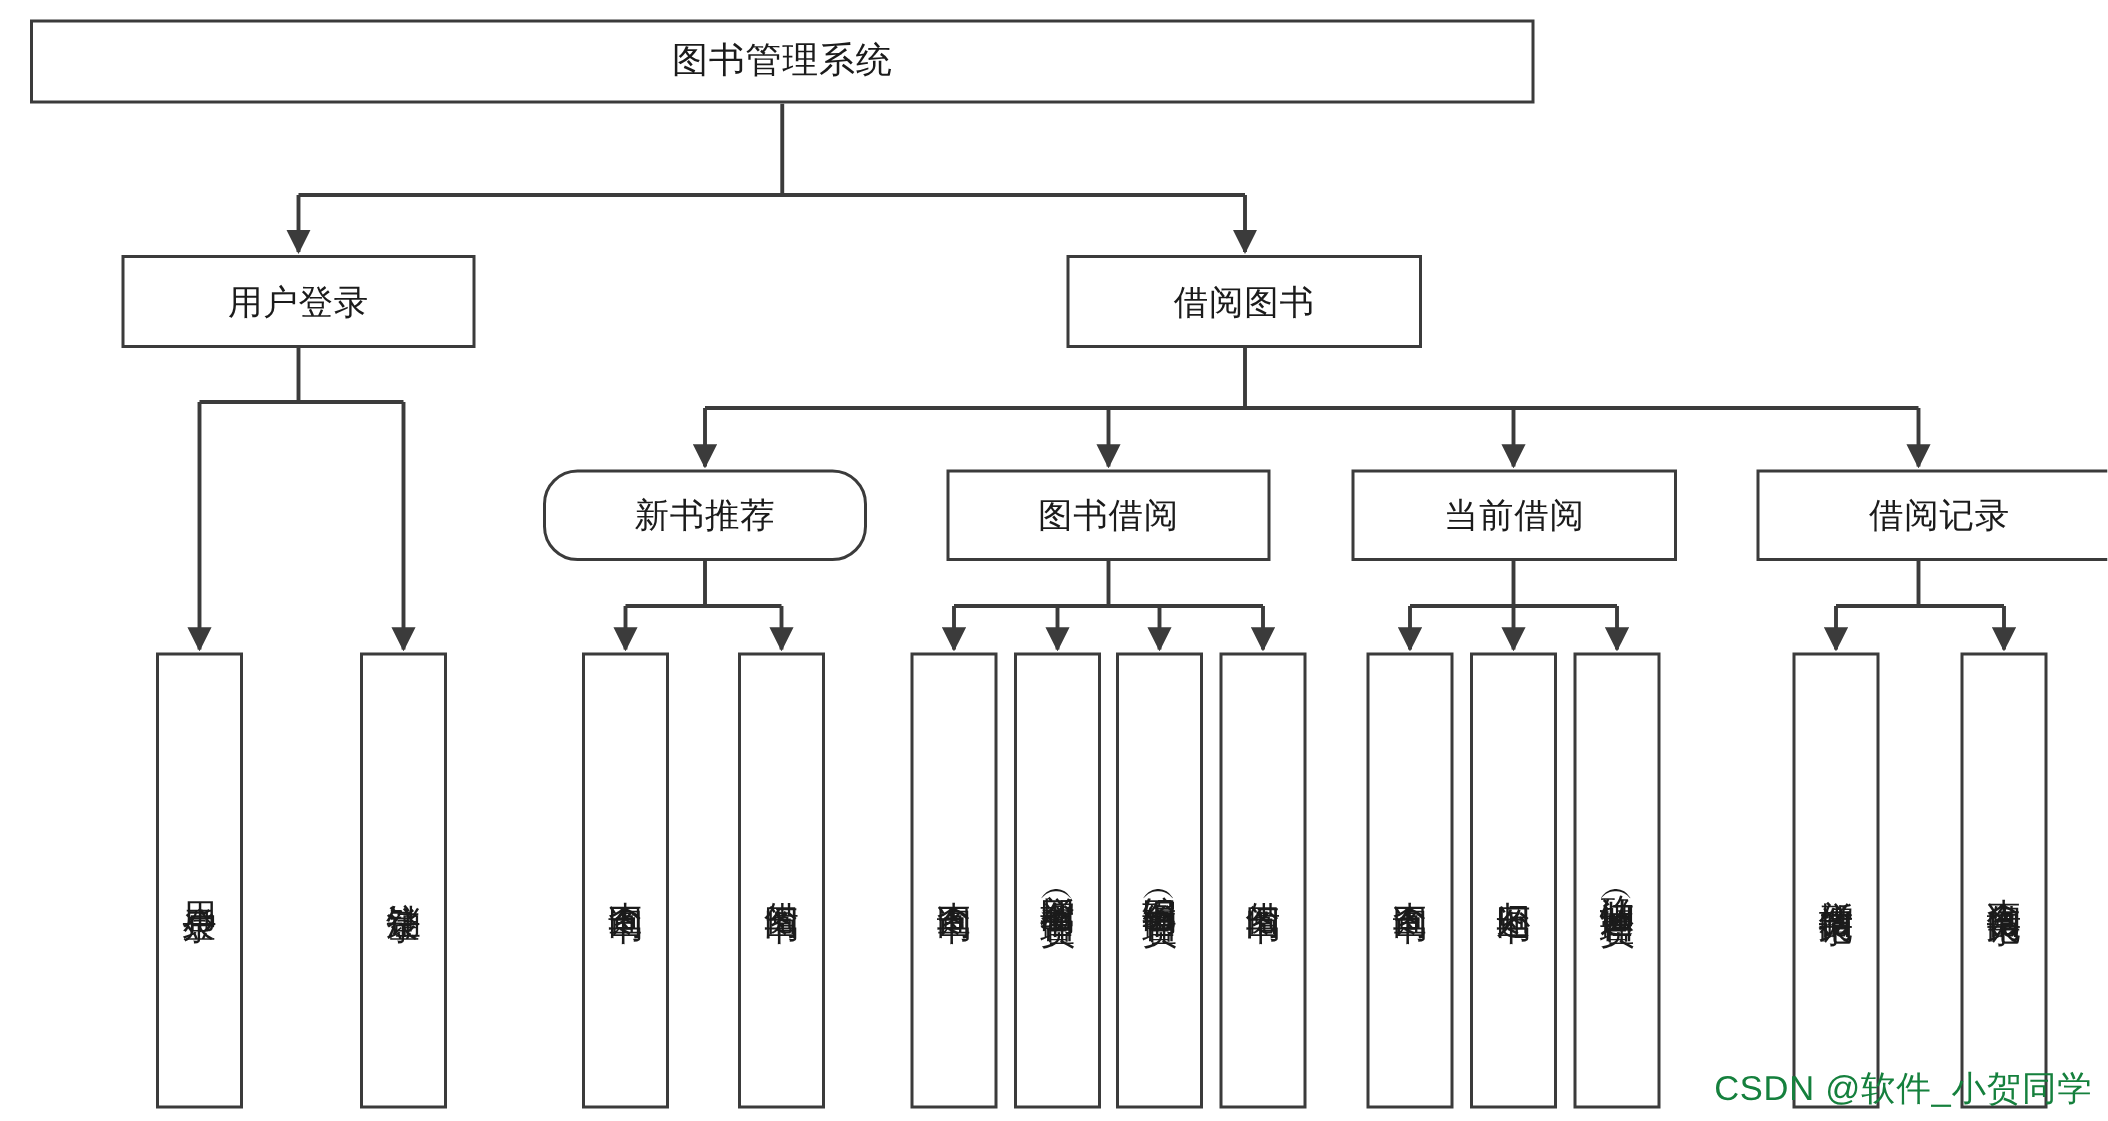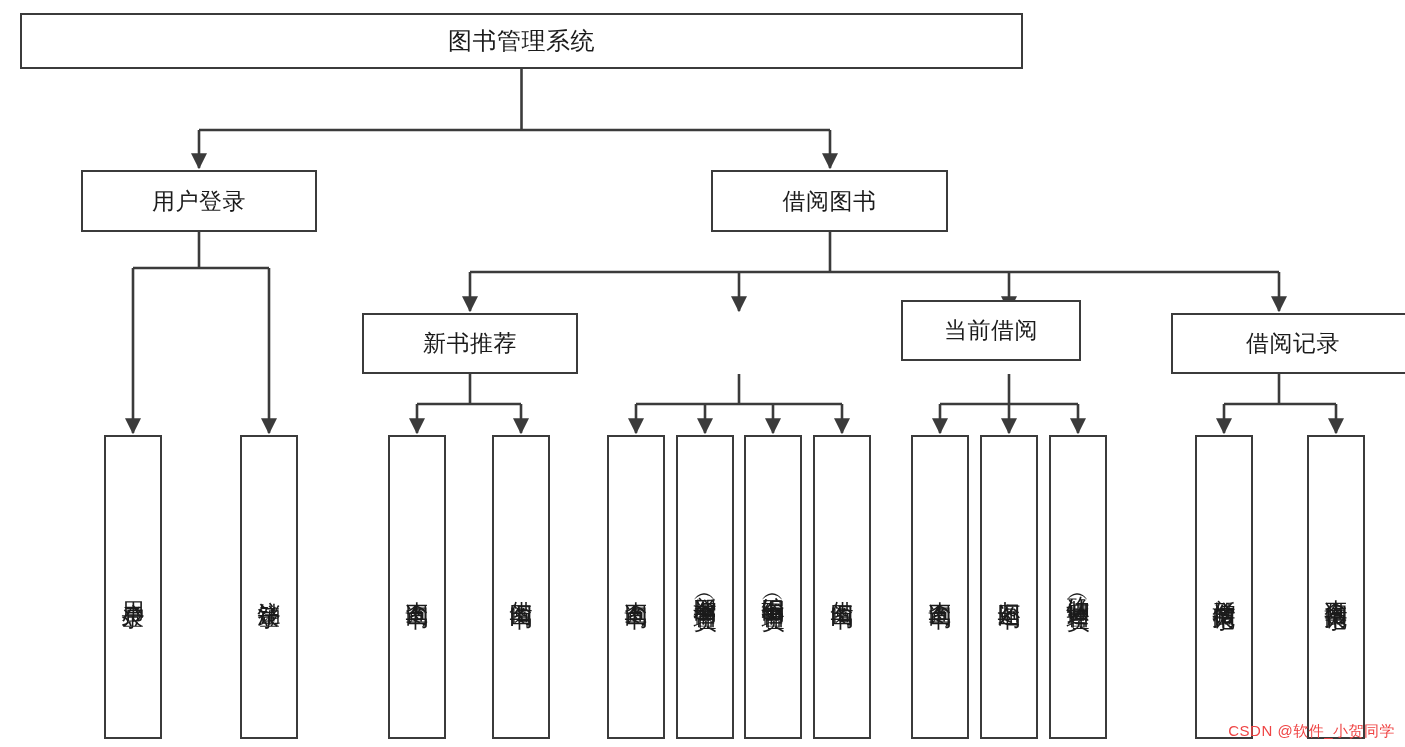--- a/index.html
+++ b/index.html
@@ -61,22 +61,22 @@
     text-orientation: upright;
     font-size: 23px;
     line-height: 1.18;
     letter-spacing: 2px;
     white-space: nowrap;
   }
   .watermark {
     position: absolute;
     right: 10px;
     bottom: 6px;
-    font-size: 15px;
-    color: #ef4444;
+    font-size: 23px;
+    color: #15803d;
     white-space: nowrap;
     z-index: 5;
     letter-spacing: 0.5px;
   }
 </style>
 </head>
 <body>
 
 <div id="canvas">
 
@@ -137,24 +137,27 @@
     <span class="lbl">图书管理系统</span>
   </div>
 
   <div class="node horiz" style="left:81px; top:170px; width:236px; height:62px;">
     <span class="lbl">用户登录</span>
   </div>
   <div class="node horiz" style="left:711px; top:170px; width:237px; height:62px;">
     <span class="lbl">借阅图书</span>
   </div>
 
-  <div class="node horiz" style="left:362px; top:313px; width:216px; height:61px;">
+  <div class="node horiz" style="left:362px; top:313px; width:216px; height:61px;border-radius:23px;">
     <span class="lbl">新书推荐</span>
   </div>
-  <div class="node horiz" style="left:901px; top:300px; width:180px; height:61px;font-family:Liberation Serif, serif;">
+  <div class="node horiz" style="left:631px; top:313px; width:216px; height:61px;">
+    <span class="lbl">图书借阅</span>
+  </div>
+  <div class="node horiz" style="left:901px; top:313px; width:217px; height:61px;font-family:Liberation Serif, serif;">
     <span class="lbl">当前借阅</span>
   </div>
   <div class="node horiz" style="left:1171px; top:313px; width:244px; height:61px;">
     <span class="lbl">借阅记录</span>
   </div>
 
   <div class="node vert" style="left:104px; top:435px; width:58px; height:304px;">
     <span class="lbl">用户登录</span>
   </div>
   <div class="node vert" style="left:240px; top:435px; width:58px; height:304px;">

